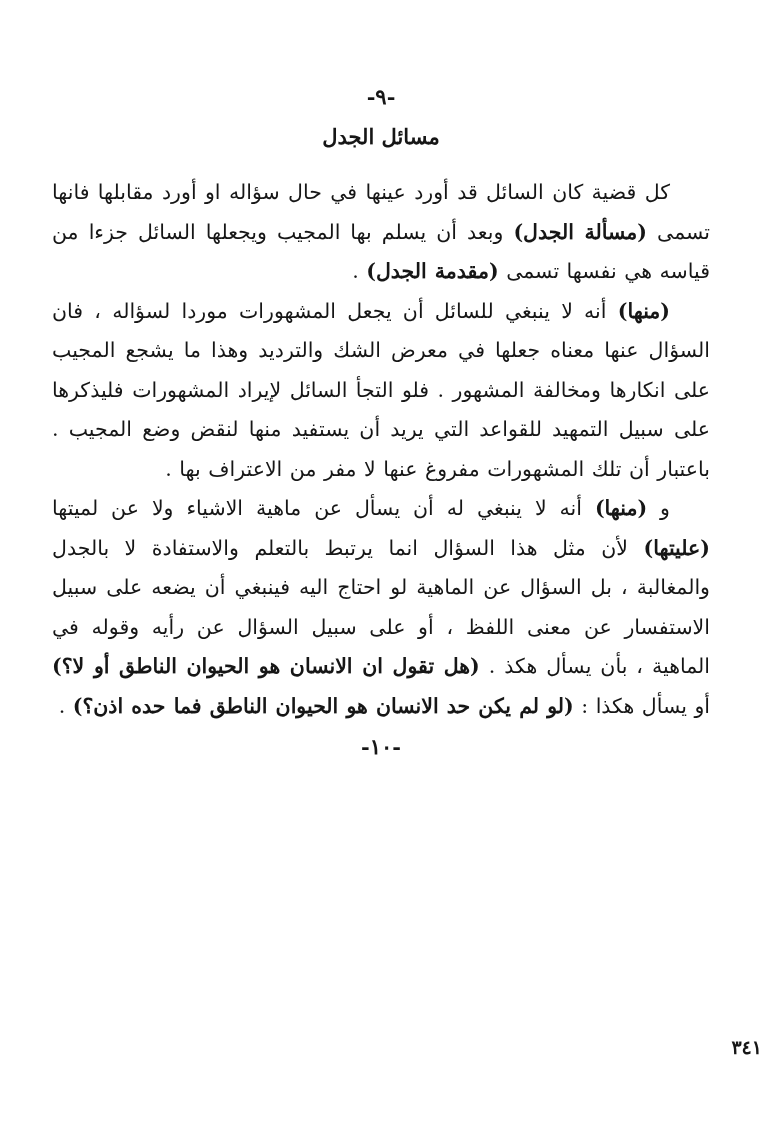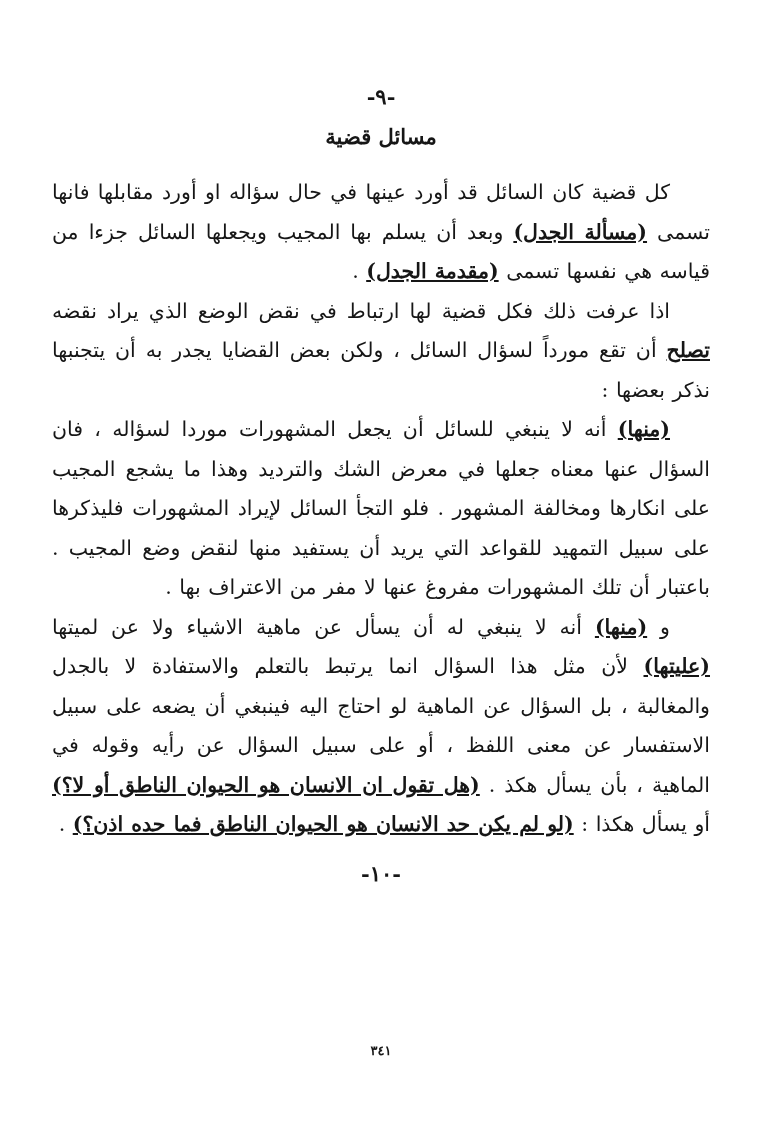--- a/index.html
+++ b/index.html
@@ -35,45 +35,43 @@
   }
   .para {
     font-size: 20.5px;
     line-height: 39.5px;
     text-align: justify;
     text-justify: inter-word;
     margin: 0;
     word-spacing: 1px;
   }
   .para.indent { text-indent: 40px; }
-  .b { font-weight: bold; text-decoration: underline; }
-  .section-2 { margin-top: 16px; }
+  .b { font-weight: bold; }
+  .section-2 { margin-top: 8px; }
   .page-number {
     position: absolute;
     bottom: 74px;
     left: 0;
     right: 0;
-    text-align: center;
-    font-size: 13px;
+    font-size: 19px;
     font-weight: bold;
     letter-spacing: 2px;
   }
 </style>
 </head>
 <body>
 
 <div class="page">
   <div class="content">
 
     <div class="section-1">
       <div class="heading-num">-٩-</div>
-      <div class="heading-title">مسائل قضية</div>
+      <div class="heading-title">مسائل الجدل</div>
 
       <p class="para indent"><span>كل قضية كان السائل قد أورد عينها في حال سؤاله او أورد مقابلها فانها تسمى </span><span class="b">(مسألة الجدل)</span><span> وبعد أن يسلم بها المجيب ويجعلها السائل جزءا من قياسه هي نفسها تسمى </span><span class="b">(مقدمة الجدل)</span><span> .</span></p>
-      <p class="para indent"><span>اذا عرفت ذلك فكل قضية لها ارتباط في نقض الوضع الذي يراد نقضه </span><span class="b">تصلح</span><span> أن تقع مورداً لسؤال السائل ، ولكن بعض القضايا يجدر به أن يتجنبها نذكر بعضها :</span></p>
       <p class="para indent"><span class="b">(منها)</span><span> أنه لا ينبغي للسائل أن يجعل المشهورات موردا لسؤاله ، فان السؤال عنها معناه جعلها في معرض الشك والترديد وهذا ما يشجع المجيب على انكارها ومخالفة المشهور . فلو التجأ السائل لإيراد المشهورات فليذكرها على سبيل التمهيد للقواعد التي يريد أن يستفيد منها لنقض وضع المجيب . باعتبار أن تلك المشهورات مفروغ عنها لا مفر من الاعتراف بها .</span></p>
       <p class="para indent"><span>و </span><span class="b">(منها)</span><span> أنه لا ينبغي له أن يسأل عن ماهية الاشياء ولا عن لميتها </span><span class="b">(عليتها)</span><span> لأن مثل هذا السؤال انما يرتبط بالتعلم والاستفادة لا بالجدل والمغالبة ، بل السؤال عن الماهية لو احتاج اليه فينبغي أن يضعه على سبيل الاستفسار عن معنى اللفظ ، أو على سبيل السؤال عن رأيه وقوله في الماهية ، بأن يسأل هكذ . </span><span class="b">(هل تقول ان الانسان هو الحيوان الناطق أو لا؟)</span><span> أو يسأل هكذا : </span><span class="b">(لو لم يكن حد الانسان هو الحيوان الناطق فما حده اذن؟)</span><span> .</span></p>
     </div>
 
     <div class="section-2">
       <div class="heading-num">-١٠-</div>
 
     </div>
 
   </div>

